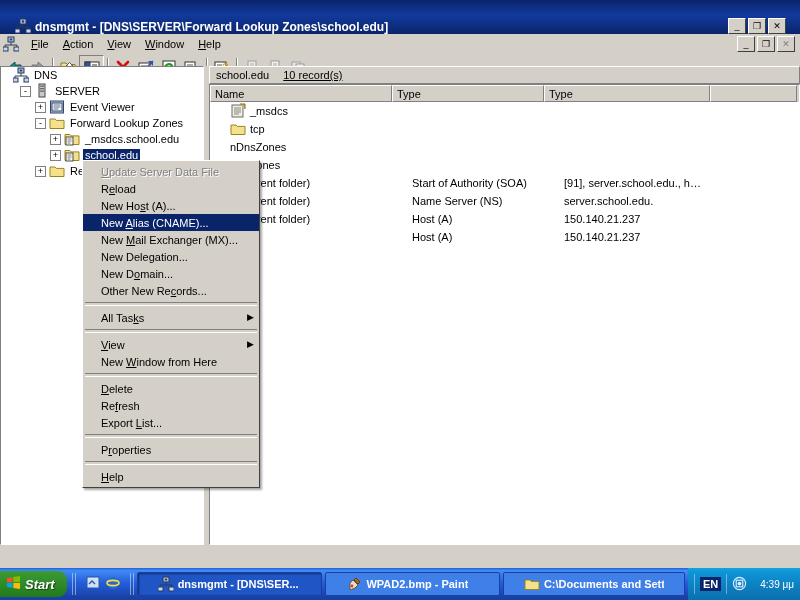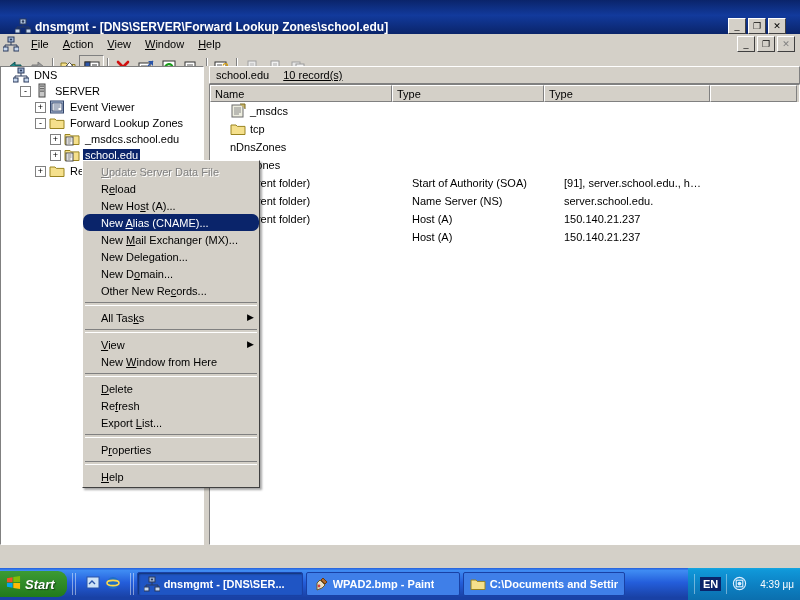--- a/index.html
+++ b/index.html
@@ -70,38 +70,38 @@
   .statusbar{position:absolute;left:0;top:547px;width:800px;height:21px;background:#d4d0c8;
              display:flex;align-items:center;}
   .sb-panel{height:17px;border:1px solid;border-color:#808080 #fff #fff #808080;box-sizing:border-box;
             display:flex;align-items:center;padding-left:4px;font-size:11px;margin:0 1px;}
   
   .ctxmenu{position:absolute;left:82px;top:160px;width:176px;background:#d4d0c8;
            border:1px solid;border-color:#fff #404040 #404040 #fff;
            box-shadow:2px 2px 2px rgba(0,0,0,.35);padding:2px 0;z-index:50;}
   .ctxmenu .item{height:17px;display:flex;align-items:center;padding-left:18px;padding-right:6px;
                  font-size:11px;color:#000;position:relative;}
-  .ctxmenu .item.sel{background:#0a246a;color:#fff;border-radius:7px;}
+  .ctxmenu .item.sel{background:#0a246a;color:#fff;}
   .ctxmenu .item.dis{color:#808080;text-shadow:1px 1px 0 #fff;}
   .ctxmenu .sep{height:2px;margin:3px 2px;border-top:1px solid #808080;border-bottom:1px solid #fff;}
   .ctxmenu .arrow{position:absolute;right:5px;font-size:9px;line-height:1;}
   .u{text-decoration:underline;}
   
   #taskbar{position:absolute;left:0;top:568px;width:800px;height:32px;
            background:linear-gradient(to bottom,#245edb 0%,#3f8cf3 8%,#245edb 45%,#1941a5 92%,#1941a5 100%);
            display:flex;align-items:center;}
   .startbtn{height:26px;margin:0 2px 0 0;padding:0 12px 0 6px;display:flex;align-items:center;gap:4px;
             background:linear-gradient(to bottom,#3c9b33 0%,#2f8a28 50%,#217a1b 100%);
             color:#fff;font-weight:bold;font-size:13px;font-style:italic;
             border-radius:0 9px 9px 0;text-shadow:1px 1px 1px rgba(0,0,0,.5);}
   .qlaunch{display:flex;align-items:center;gap:4px;padding:0 6px;height:26px;}
   .tb-grip{width:4px;height:22px;background:
       repeating-linear-gradient(to right,rgba(255,255,255,.45) 0 1px,transparent 1px 3px);
       margin:0 3px;}
-  .taskbtn{height:22px;min-width:0;display:flex;align-items:center;gap:4px;padding:0 6px;margin-right:3px;
+  .taskbtn{height:22px;min-width:0;display:flex;align-items:center;gap:4px;padding:0 20px;margin-right:3px;
            background:#3f7fe8;border:1px solid #1941a5;color:#fff;font-size:11px;font-weight:bold;
            white-space:nowrap;overflow:hidden;border-radius:2px;}
   .taskbtn.active{background:#1f55c4;box-shadow:inset 1px 1px 2px rgba(0,0,0,.45);}
   .tray{margin-left:auto;height:32px;display:flex;align-items:center;gap:5px;padding:0 6px 0 6px;
         background:linear-gradient(to bottom,#14a5e0 0%,#1097d8 8%,#0d82c4 50%,#0b6fae 100%);}
   .lang{background:#0a246a;color:#fff;font-size:11px;padding:1px 3px;font-weight:bold;}
   .clock{color:#fff;font-size:10px;margin-left:8px;}
   .sep-v{width:1px;height:20px;background:rgba(255,255,255,.4);}
 </style>
 </head>

